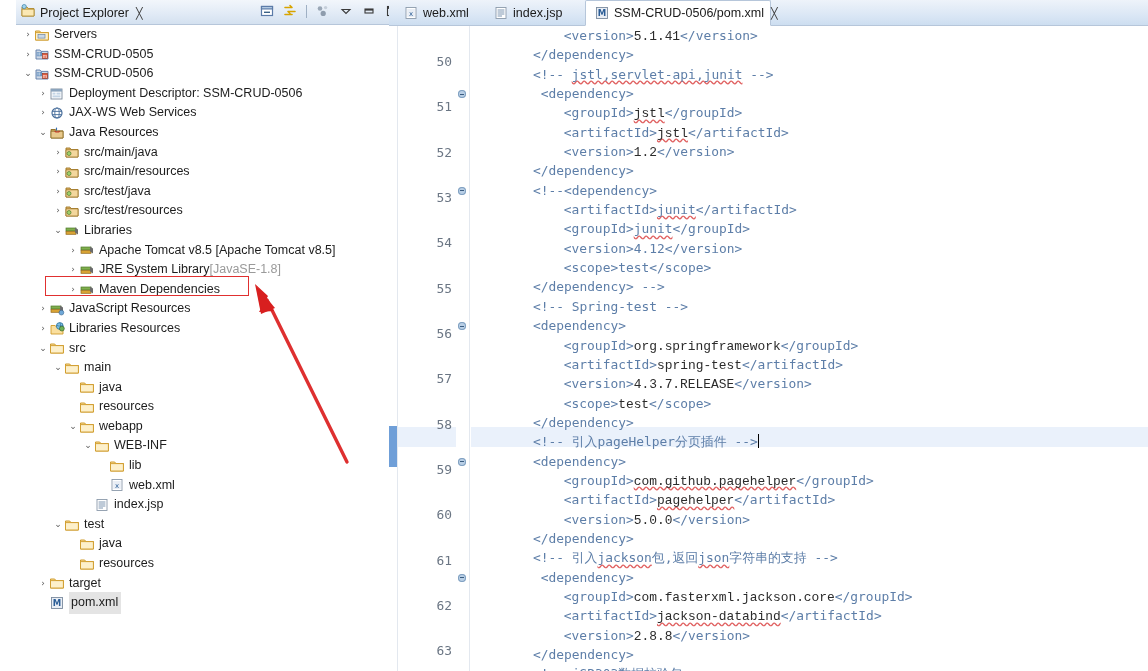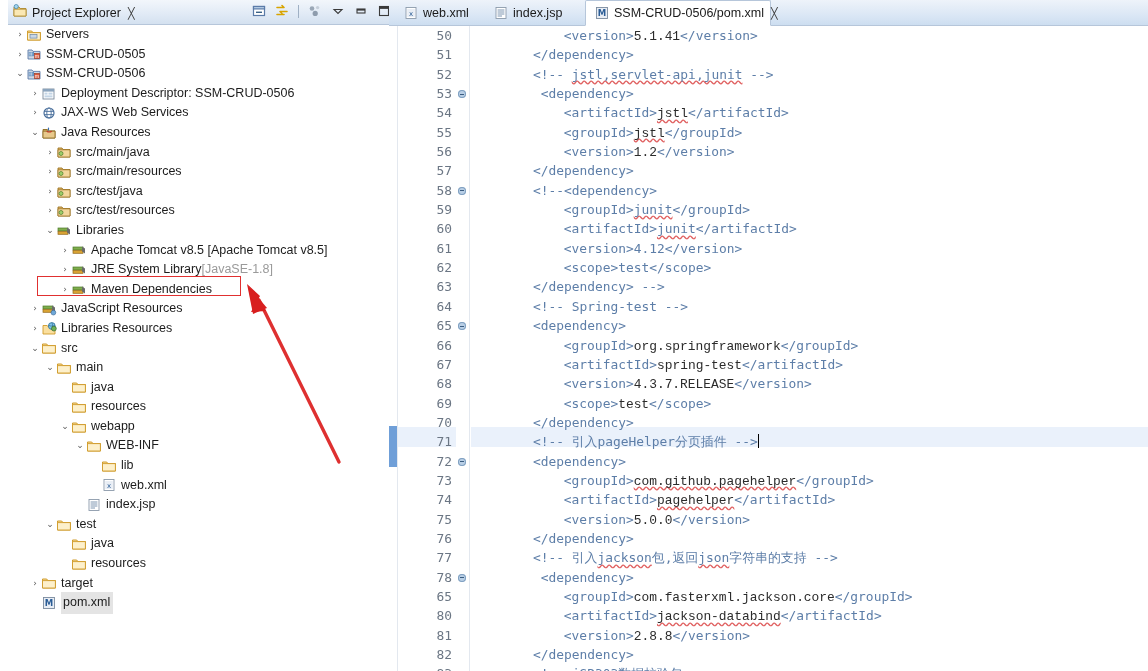--- a/index.html
+++ b/index.html
@@ -10,21 +10,21 @@
     font-family: "Liberation Sans", sans-serif;
   }
   #app {
     position: relative;
     width: 1148px; height: 671px;
     background: #ffffff;
   }
 
   
   #left-panel {
-    position: absolute; left: 8px; top: 0;
+    position: absolute; left: 16px; top: 0;
     width: 389px; height: 671px;
     background: #ffffff;
     border-right: 1px solid #c9d4e2;
     box-sizing: border-box;
   }
   #pe-header {
     position: relative;
     height: 25px;
     background: linear-gradient(to bottom, #f2f6fb 0%, #e2ebf6 55%, #d4e1f0 100%);
     border-bottom: 1px solid #b6c6da;
@@ -171,20 +171,21 @@
     white-space: pre;
   }
   .gl {
     height: 19.35px; line-height: 19.35px;
     font-family: "DejaVu Sans Mono", monospace;
     font-size: 12.9px;
     color: #6b7684;
     text-align: right;
     padding-right: 4px;
     box-sizing: border-box;
+    margin-top: 26px;
   }
   .fm {
     height: 19.35px; line-height: 19.35px;
     position: relative;
   }
   .fm.has::after {
     content: "";
     position: absolute; left: 2px; top: 6px;
     width: 8px; height: 8px;
     border-radius: 50%;
@@ -680,27 +681,27 @@
           <div class="fm"></div>
           <div class="fm"></div>
           <div class="fm"></div>
         </div>
       <div id="cur-line" style="top: 401.35px;"></div>
       <div id="code-lines">
           <div class="cl"><span class="tx">            </span><span class="tg">&lt;version&gt;</span><span class="tx">5.1.41</span><span class="tg">&lt;/version&gt;</span></div>
           <div class="cl"><span class="tx">        </span><span class="tg">&lt;/dependency&gt;</span></div>
           <div class="cl"><span class="tx">        </span><span class="cm">&lt;!-- </span><span class="cm sq">jstl,servlet-api,junit</span><span class="cm"> --&gt;</span></div>
           <div class="cl"><span class="tx">         </span><span class="tg">&lt;dependency&gt;</span></div>
+          <div class="cl"><span class="tx">            </span><span class="tg">&lt;groupId&gt;</span><span class="tx sq">jstl</span><span class="tg">&lt;/groupId&gt;</span></div>
           <div class="cl"><span class="tx">            </span><span class="tg">&lt;artifactId&gt;</span><span class="tx sq">jstl</span><span class="tg">&lt;/artifactId&gt;</span></div>
-          <div class="cl"><span class="tx">            </span><span class="tg">&lt;groupId&gt;</span><span class="tx sq">jstl</span><span class="tg">&lt;/groupId&gt;</span></div>
           <div class="cl"><span class="tx">            </span><span class="tg">&lt;version&gt;</span><span class="tx">1.2</span><span class="tg">&lt;/version&gt;</span></div>
           <div class="cl"><span class="tx">        </span><span class="tg">&lt;/dependency&gt;</span></div>
           <div class="cl"><span class="tx">        </span><span class="cm">&lt;!--&lt;dependency&gt;</span></div>
+          <div class="cl"><span class="tx">            </span><span class="cm">&lt;artifactId&gt;</span><span class="cm sq">junit</span><span class="cm">&lt;/artifactId&gt;</span></div>
           <div class="cl"><span class="tx">            </span><span class="cm">&lt;groupId&gt;</span><span class="cm sq">junit</span><span class="cm">&lt;/groupId&gt;</span></div>
-          <div class="cl"><span class="tx">            </span><span class="cm">&lt;artifactId&gt;</span><span class="cm sq">junit</span><span class="cm">&lt;/artifactId&gt;</span></div>
           <div class="cl"><span class="tx">            </span><span class="cm">&lt;version&gt;</span><span class="cm">4.12</span><span class="cm">&lt;/version&gt;</span></div>
           <div class="cl"><span class="tx">            </span><span class="cm">&lt;scope&gt;</span><span class="cm">test</span><span class="cm">&lt;/scope&gt;</span></div>
           <div class="cl"><span class="tx">        </span><span class="cm">&lt;/dependency&gt; --&gt;</span></div>
           <div class="cl"><span class="tx">        </span><span class="cm">&lt;!-- Spring-test --&gt;</span></div>
           <div class="cl"><span class="tx">        </span><span class="tg">&lt;dependency&gt;</span></div>
           <div class="cl"><span class="tx">            </span><span class="tg">&lt;groupId&gt;</span><span class="tx">org.springframework</span><span class="tg">&lt;/groupId&gt;</span></div>
           <div class="cl"><span class="tx">            </span><span class="tg">&lt;artifactId&gt;</span><span class="tx">spring-test</span><span class="tg">&lt;/artifactId&gt;</span></div>
           <div class="cl"><span class="tx">            </span><span class="tg">&lt;version&gt;</span><span class="tx">4.3.7.RELEASE</span><span class="tg">&lt;/version&gt;</span></div>
           <div class="cl"><span class="tx">            </span><span class="tg">&lt;scope&gt;</span><span class="tx">test</span><span class="tg">&lt;/scope&gt;</span></div>
           <div class="cl"><span class="tx">        </span><span class="tg">&lt;/dependency&gt;</span></div>

